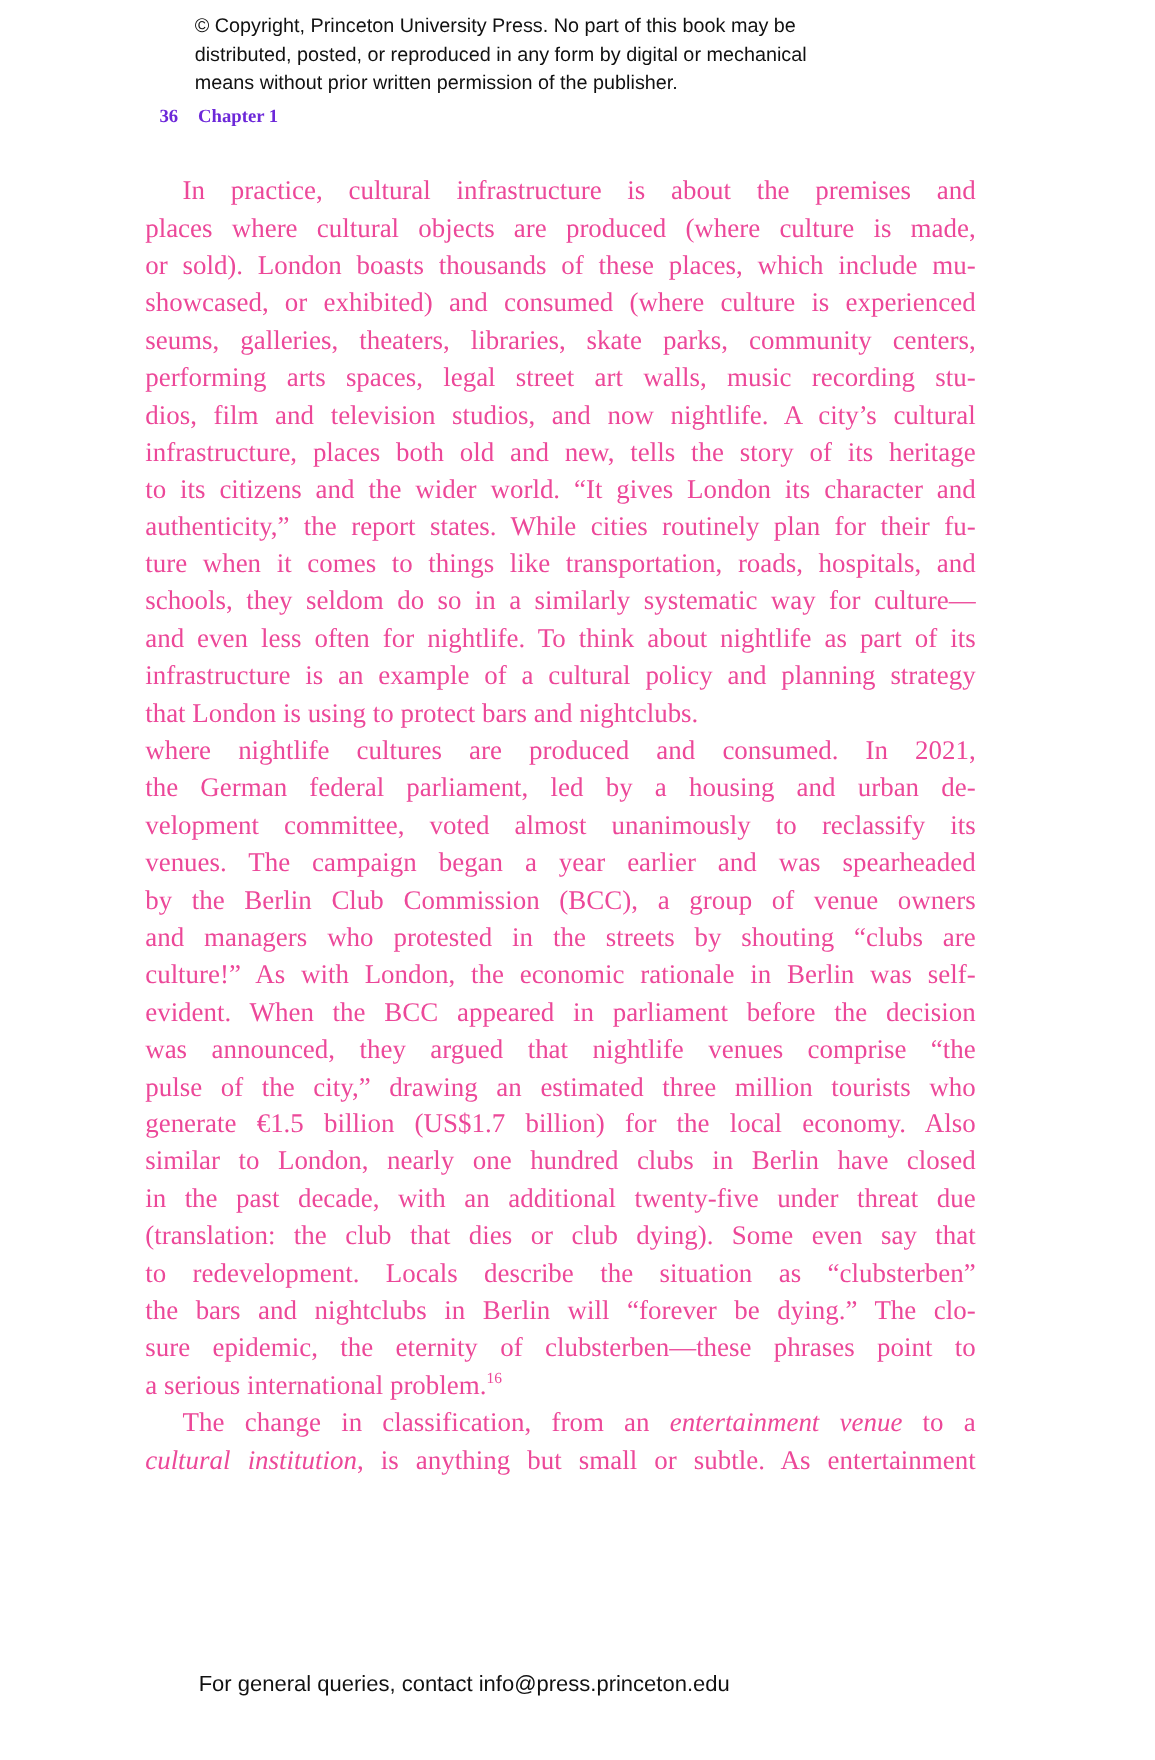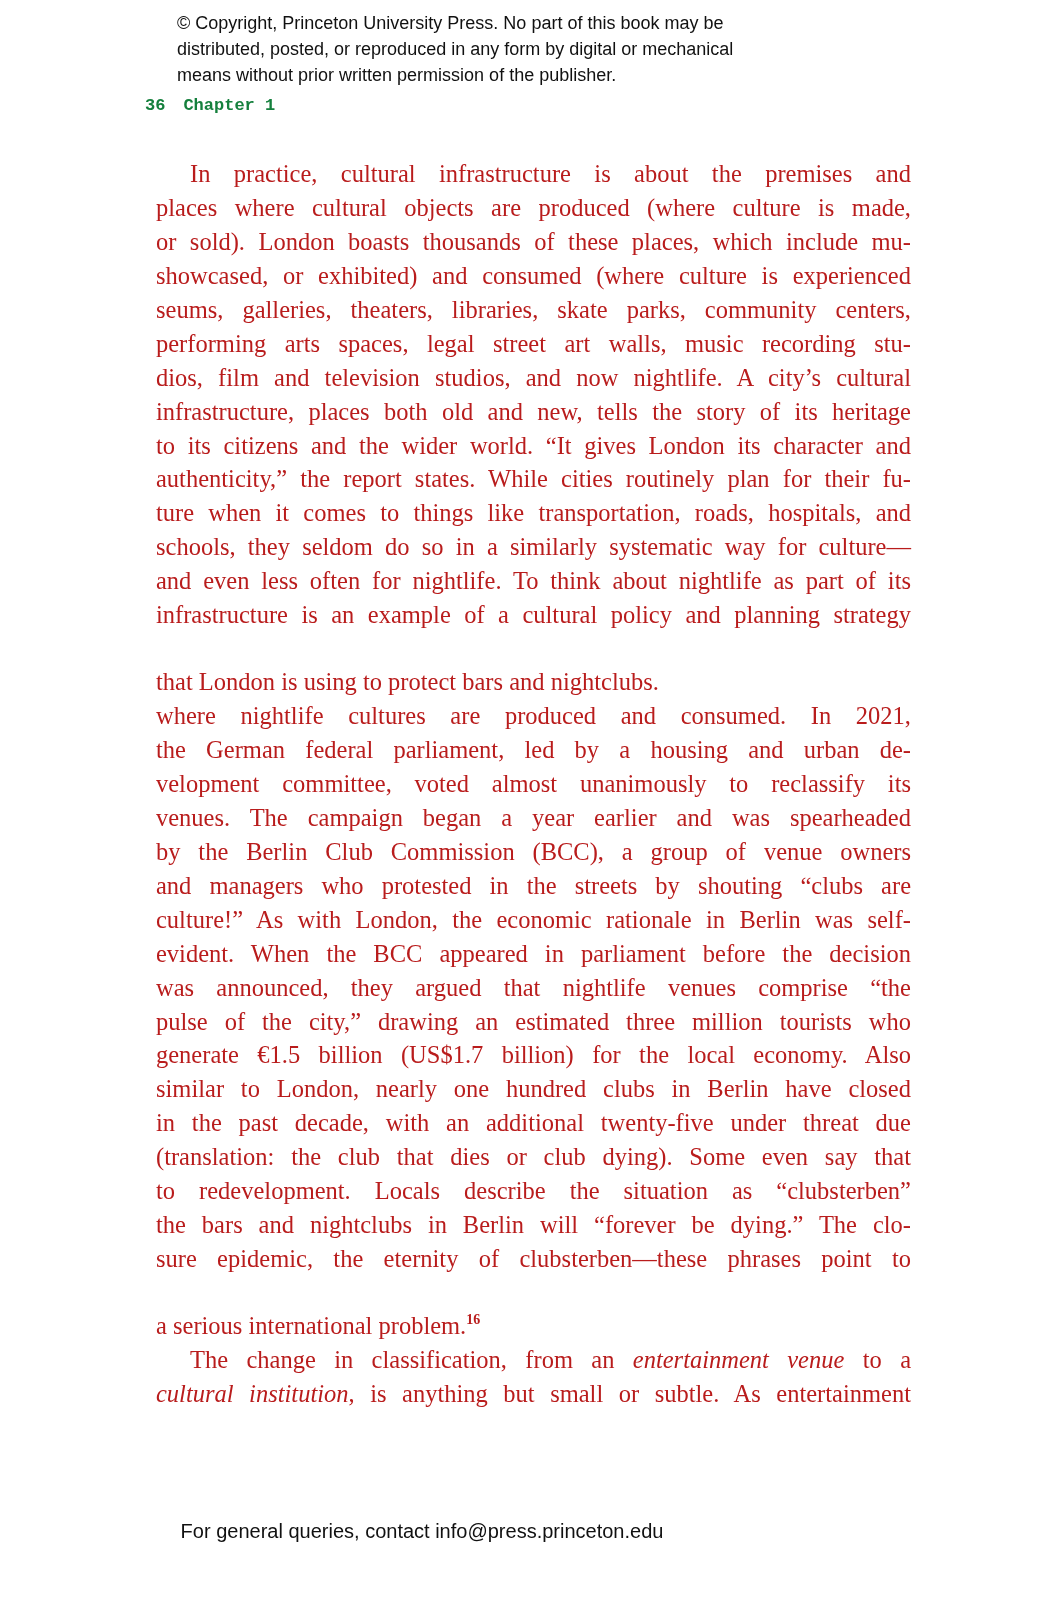--- a/index.html
+++ b/index.html
@@ -3,31 +3,31 @@
 <meta charset="utf-8">
 <style>
   html, body { margin: 0; padding: 0; background: #ffffff; }
   body { width: 1050px; height: 1600px; position: relative; overflow: hidden; color: #1a1a1a; }
   .copyright {
     position: absolute; left: 177px; top: 10px; width: 720px;
     font-family: "Liberation Sans", sans-serif; font-size: 18px; line-height: 26px; color: #111;
   }
   .running-head {
     position: absolute; left: 145px; top: 96px;
-    font-family: Liberation Mono, monospace; font-weight: bold; font-size: 17px; color: #15803d;
+    font-family: Liberation Serif, serif; font-weight: bold; font-size: 17px; color: #6d28d9;
   }
   .running-head .pg { margin-right: 18px; }
   .body-text {
-    position: absolute; left: 156px; top: 157px; width: 755px;
-    font-family: "Liberation Serif", serif; font-size: 24.5px; line-height: 33.95px; color: #b91c1c;
+    position: absolute; left: 132px; top: 157px; width: 755px;
+    font-family: "Liberation Serif", serif; font-size: 24.5px; line-height: 33.95px; color: #ec4899;
   }
   .line { display: block; text-align: justify; text-align-last: justify; white-space: nowrap; height: 33.95px; }
   .line.indent { padding-left: 34px; }
-  .line.last { text-align-last: left; margin-top: 33px; }
-  sup { font-size: 14px; line-height: 0; vertical-align: 10px; font-weight: bold; }
+  .line.last { text-align-last: left; }
+  sup { font-size: 14px; line-height: 0; vertical-align: 10px; }
   .footer {
     position: absolute; left: 0; width: 844px; top: 1520px; text-align: center;
     font-family: "Liberation Sans", sans-serif; font-size: 20px; color: #111;
   }
 </style>
 </head>
 <body>
 
 <div class="copyright">
   <div>© Copyright, Princeton University Press. No part of this book may be</div>

